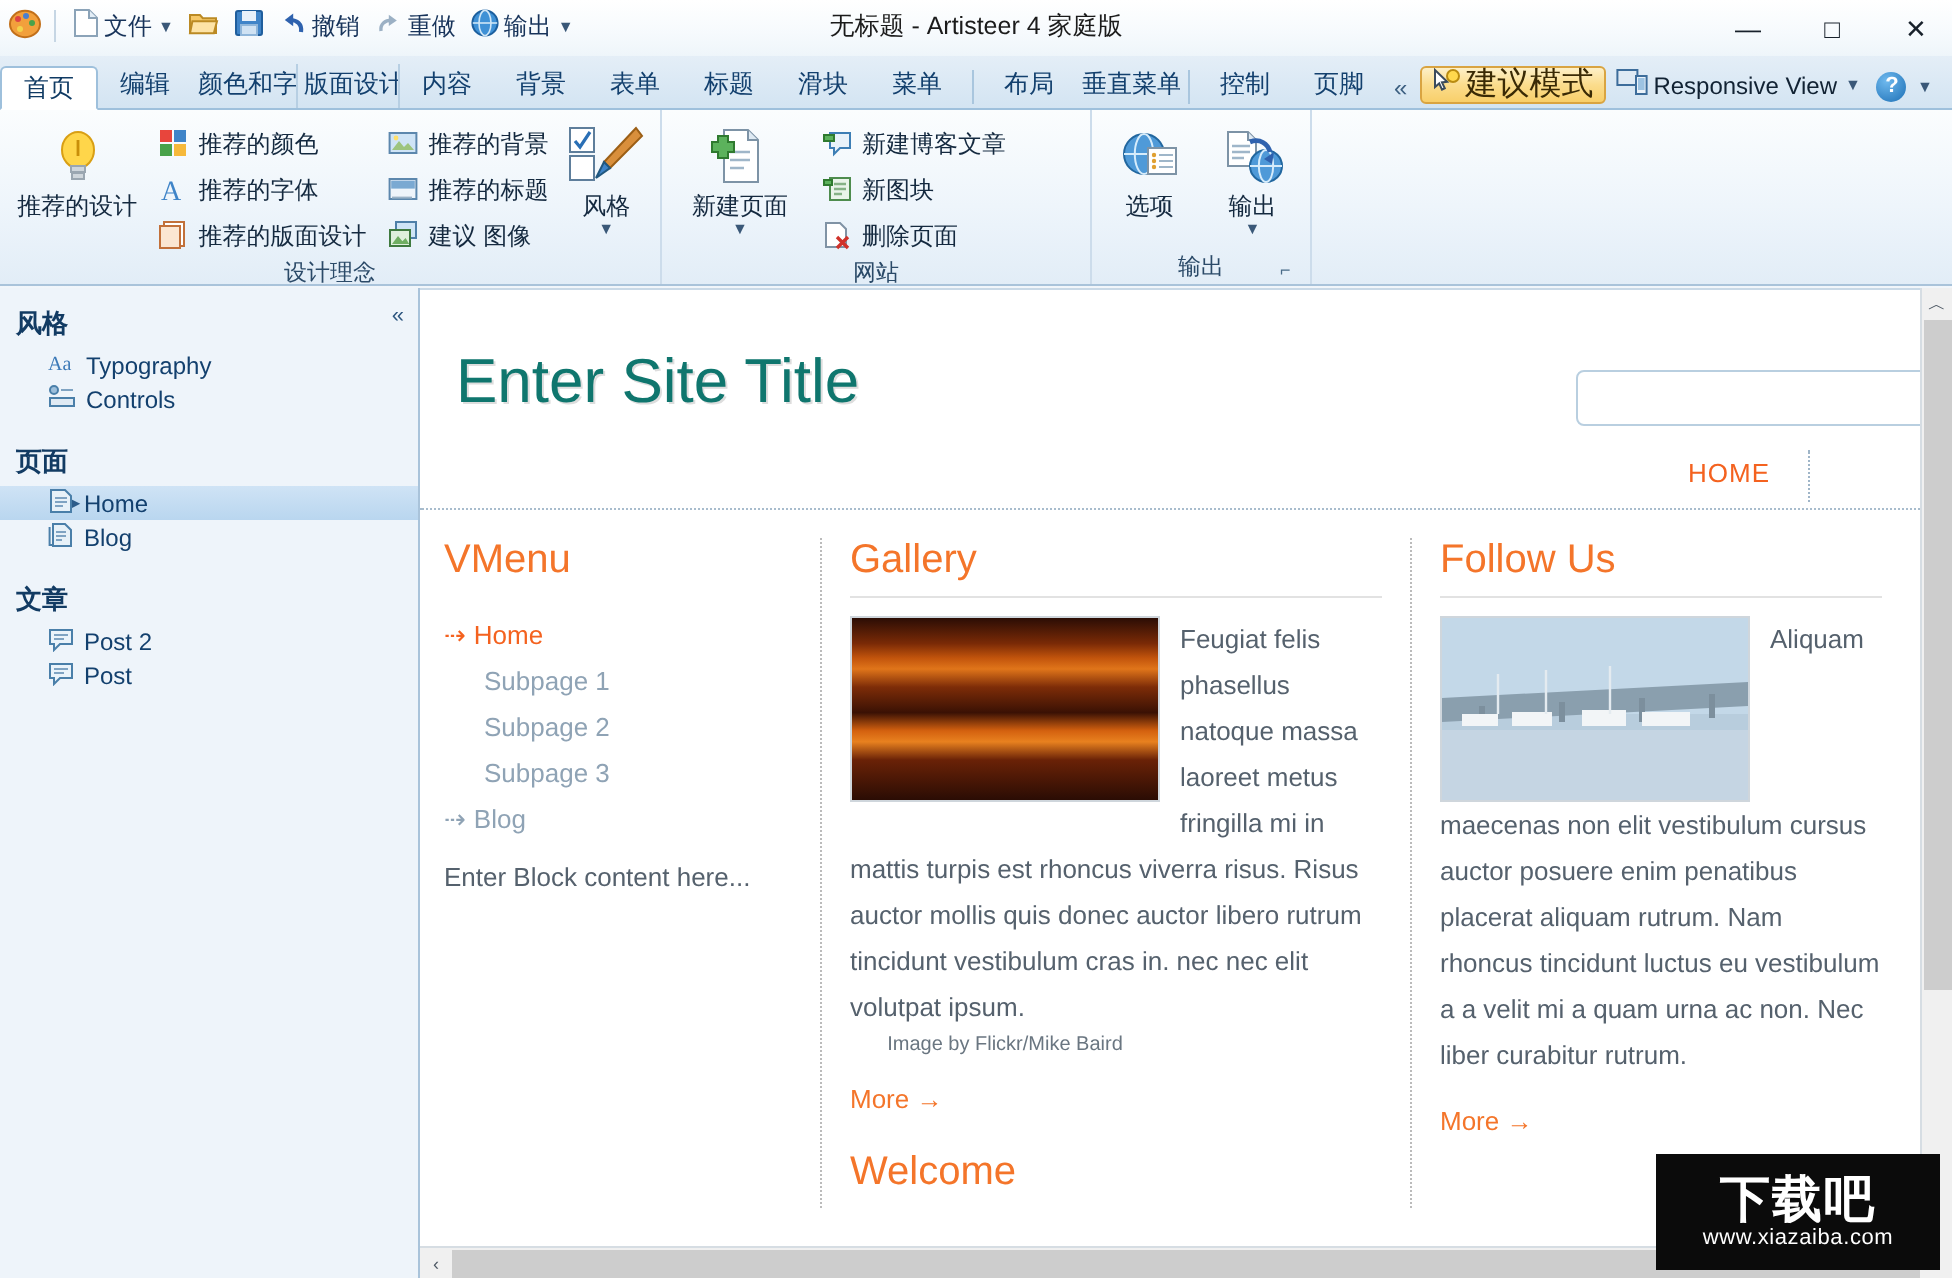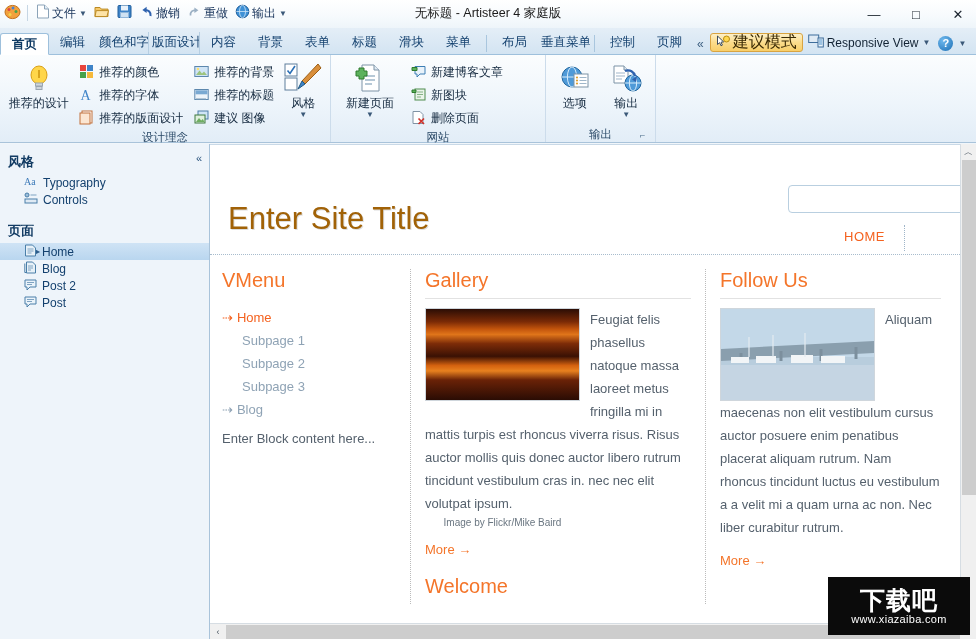--- a/index.html
+++ b/index.html
@@ -29,21 +29,21 @@
 
   
   .tabstrip { height:27px; position:relative; display:flex; align-items:flex-end;
               background: linear-gradient(180deg,#e4eef7 0%,#d3e4f2 100%);
               border-bottom:1px solid #9ec0dc; }
   .tab { height:22px; line-height:21px; padding:0 11px; font-size:12.5px; color:#13406e;
          white-space:nowrap; overflow:hidden; cursor:default; }
   .tab.clip { max-width:52px; border-left:1px solid #b7cfe3; border-right:1px solid #b7cfe3; padding:0 3px;}
   .tab.clip2 { max-width:52px; padding:0 3px;}
   .tab.active { background:#ffffff; border:1px solid #9ec0dc; border-bottom:1px solid #ffffff;
-                border-radius:3px 3px 0 0; position:relative; top:1px; color:#0f3a63; font-weight:bold; }
+                border-radius:3px 3px 0 0; position:relative; top:1px; color:#0f3a63; font-weight:normal; }
   .tabstrip .vsep { width:1px; height:17px; background:#a9c6de; margin:0 4px 2px 4px; }
   .tab-chev { color:#3c5f80; font-size:12px; padding:0 6px 3px 4px; }
   .sugg-btn { display:flex; align-items:center; gap:3px; height:19px; margin-bottom:2px;
               padding:0 5px; border:1px solid #d9a441; border-radius:3px;
               background: linear-gradient(180deg,#fdf0c8 0%,#fbdc8c 50%,#f8cf6a 100%);
               font-size:16px; color:#3a2a05; }
   .respview { display:flex; align-items:center; gap:3px; margin-left:5px; margin-bottom:3px;
               font-size:12px; color:#123; }
   .help-q { width:15px; height:15px; border-radius:50%;
             background: radial-gradient(circle at 35% 30%, #6fb9ee, #1c6fb5);
@@ -84,22 +84,22 @@
   .side-item .expander { position:absolute; left:10px; font-size:8px; color:#2c5c8a; }
   .side-item .si-wrap { position:relative; width:100%; display:flex; align-items:center; gap:5px; }
   .collapse { position:absolute; right:7px; top:8px; font-size:11px; color:#2d567f; }
 
   
   .canvaswrap { flex:1; position:relative; background:#ffffff; }
   .canvas { position:absolute; inset:0 16px 16px 0; overflow:hidden; background:#fff;
             border-top:1px solid #c9d9e7; }
   .page { width:100%; padding:0; }
   .hdr { padding:28px 0 0 18px; height:78px; }
-  .sitetitle { font-size:31px; color:#a16207; font-weight:normal; letter-spacing:0px;
-               text-shadow:1px 1px 0 rgba(180,180,180,.45);margin-top:28px; }
+  .sitetitle { font-size:31px; color:#0f766e; font-weight:normal; letter-spacing:0px;
+               text-shadow:1px 1px 0 rgba(180,180,180,.45); }
   .searchbox { position:absolute; right:-8px; top:40px; width:180px; height:28px;
                border:1px solid #b9cfe0; border-radius:4px; background:#fff; }
   .navrow { position:relative; height:32px; border-bottom:1px dotted #a8bccd; }
   .navlink { position:absolute; right:75px; top:6px; font-size:13px; color:#f4621f; letter-spacing:.5px; }
   .navdots { position:absolute; right:55px; top:2px; width:1px; height:26px;
              border-left:1px dotted #9fb5c8; }
 
   .cols { display:flex; padding:14px 0 0 0; }
   .col { padding:0 14px; position:relative; }
   .col.c1 { width:200px; padding-left:12px; }
@@ -522,20 +522,21 @@
             <svg width="13" height="13" viewBox="0 0 13 13">
               <path d="M2.5 1h6l3 3v8h-9z" fill="#e7f1f8" stroke="#4a7fa9"></path>
               <path d="M4 5h5M4 7h5M4 9h3" stroke="#7fa3c2"></path>
               <path d="M.8 2.5v9h1.7" fill="none" stroke="#4a7fa9"></path>
             </svg>
           </span>
           <span>Blog</span>
         </div>
       </div>
 
+      <div class="side-sec" style="padding-top:14px">文章</div>
       <div class="side-item">
         <div class="si-wrap">
           <span class="ico">
             <svg width="13" height="13" viewBox="0 0 13 13">
               <path d="M1 2h11v7H6l-3 3V9H1z" fill="#eaf3fa" stroke="#4a7fa9"></path>
               <path d="M3 4.5h7M3 6.5h5" stroke="#7fa3c2"></path>
             </svg>
           </span>
           <span>Post 2</span>
         </div>

